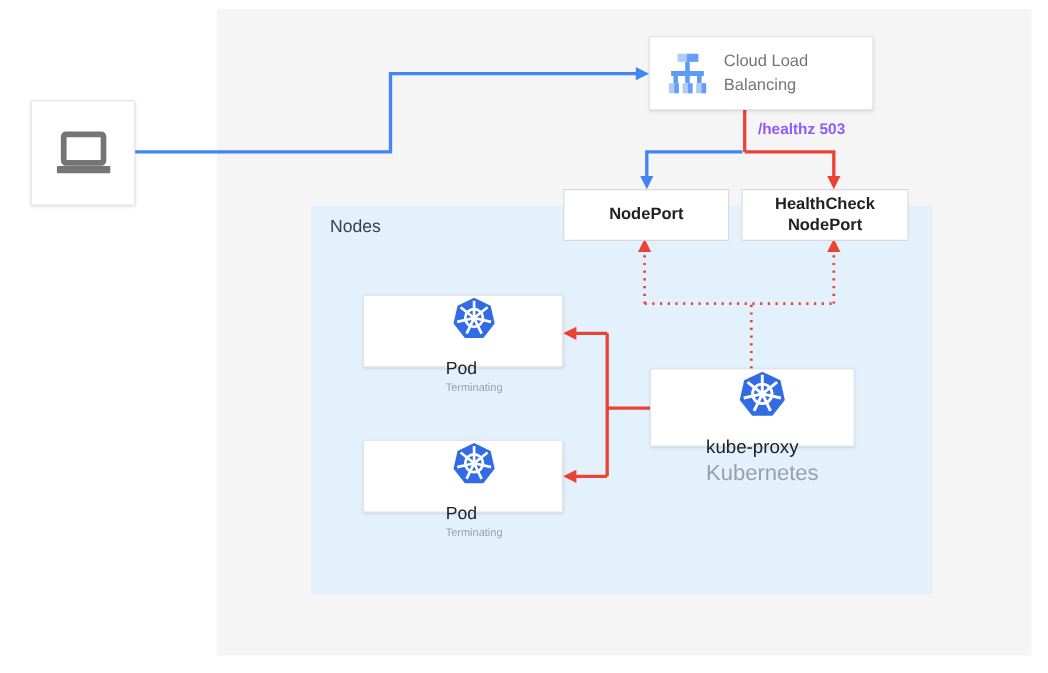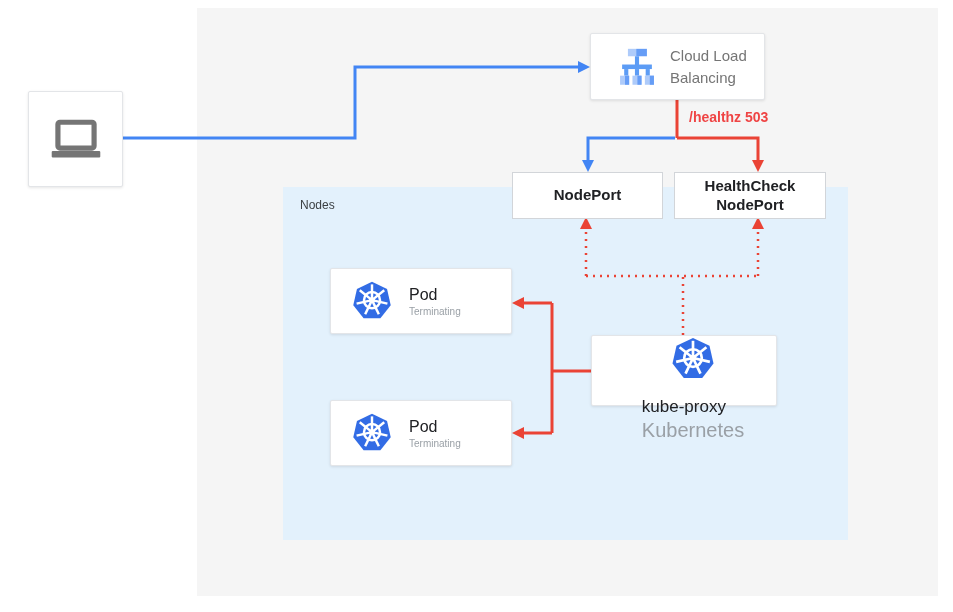--- a/index.html
+++ b/index.html
@@ -2,41 +2,41 @@
 <html><head>
 <meta charset="utf-8">
 <style>
   html,body{margin:0;padding:0;background:#fff;}
   #canvas{
     position:relative;width:953px;height:612px;background:#ffffff;overflow:hidden;
     font-family:"Liberation Sans",sans-serif;
   }
   .outer-panel{position:absolute;left:197px;top:8px;width:741px;height:588px;background:#f5f5f5;}
   .nodes-panel{position:absolute;left:283px;top:187px;width:565px;height:353px;background:#e3f1fc;}
-  .nodes-panel-label{position:absolute;left:17px;top:11px;font-size:12px;color:#3c4043;}
+  .nodes-panel-label{position:absolute;left:17px;top:11px;font-size:16px;color:#3c4043;}
   svg.connectors{position:absolute;left:0;top:0;width:953px;height:612px;pointer-events:none;z-index:1;}
   .node-card{position:absolute;background:#ffffff;border:1px solid #e3e5e8;border-radius:2px;
     box-shadow:0 1px 3px rgba(0,0,0,0.10);z-index:2;display:flex;align-items:center;}
   .client-card{left:28px;top:91px;width:93px;height:94px;justify-content:center;}
-  .clb-card{left:590px;top:33px;width:175px;height:67px;padding-left:26px;gap:13px;box-sizing:border-box;}
+  .clb-card{left:590px;top:33px;width:204px;height:67px;padding-left:14px;gap:13px;box-sizing:border-box;}
   .clb-label{font-size:15px;line-height:1.45;color:#757575;}
   .port-box{position:absolute;background:#ffffff;border:1px solid #d2d5d9;z-index:2;
     display:flex;flex-direction:column;align-items:center;justify-content:center;
     font-weight:bold;font-size:15px;color:#202124;text-align:center;line-height:1.25;}
   .nodeport-box{left:512px;top:172px;width:149px;height:45px;}
   .healthcheck-box{left:674px;top:172px;width:150px;height:45px;}
-  .pod-card{width:182px;height:66px;padding-left:20px;gap:16px;box-sizing:border-box;}
+  .pod-card{width:182px;height:66px;padding-left:20px;gap:16px;box-sizing:border-box;flex-direction:column;}
   .pod1{left:330px;top:268px;}
   .pod2{left:330px;top:400px;}
   .kproxy-card{left:591px;top:335px;width:186px;height:71px;padding-left:18px;gap:15px;box-sizing:border-box;flex-direction:column;}
   .stack .title{font-size:16px;color:#202124;}
   .stack .sub{font-size:10px;color:#9aa0a6;margin-top:2px;}
   .kproxy-card .title{font-size:17px;}
   .kproxy-card .sub{font-size:20px;}
-  .healthz-label{position:absolute;left:689px;top:109px;font-size:14px;font-weight:bold;color:#ef4444;z-index:2;}
+  .healthz-label{position:absolute;left:689px;top:109px;font-size:14px;font-weight:bold;color:#8b5cf6;z-index:2;}
   .icon{flex:none;display:block;}
 </style>
 </head>
 <body>
 
 <div id="canvas">
 
   <div class="outer-panel"></div>
 
   <div class="nodes-panel">

